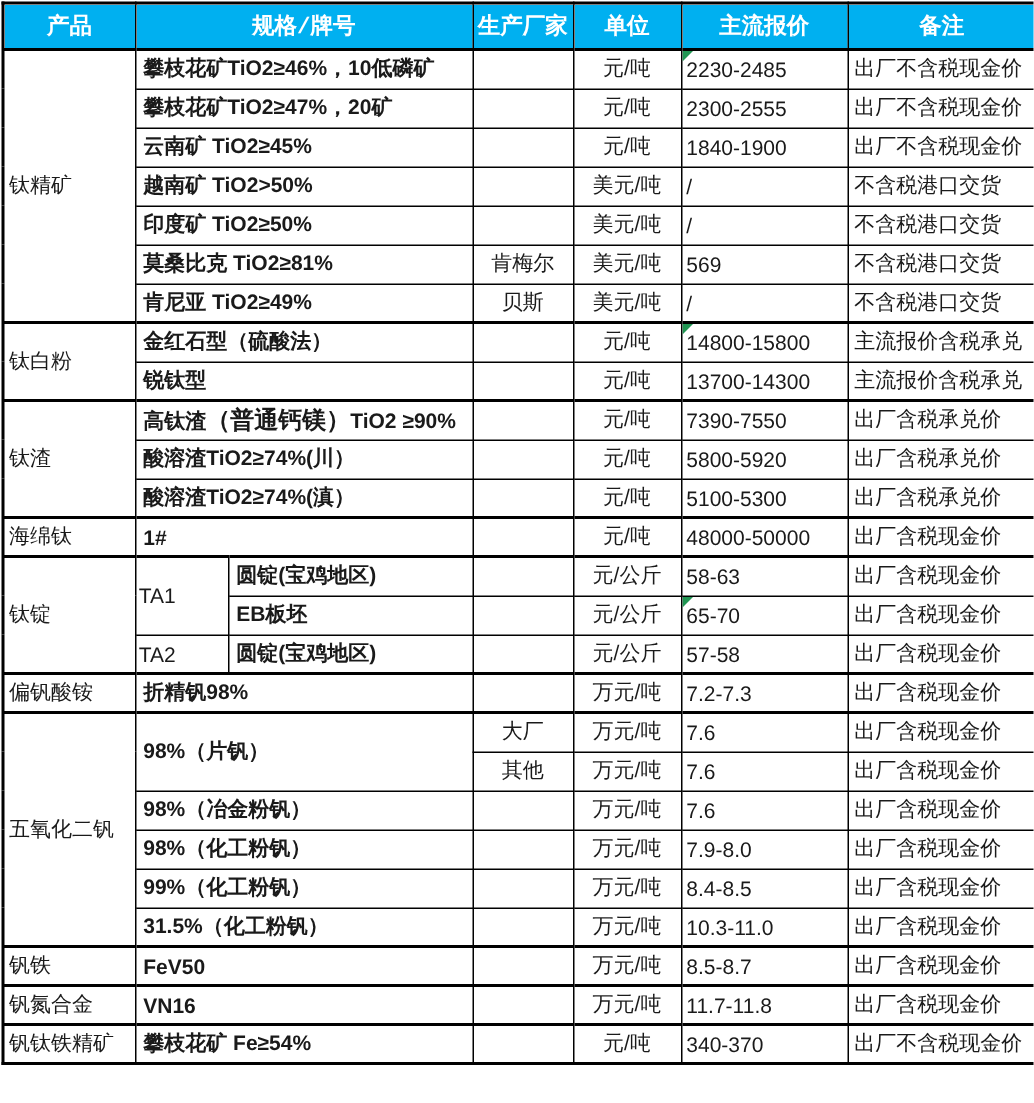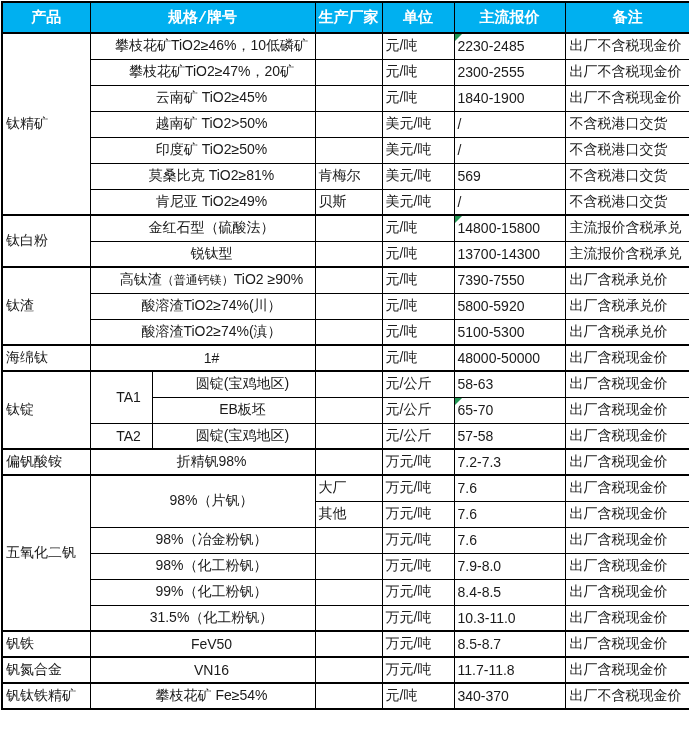--- a/index.html
+++ b/index.html
@@ -20,26 +20,26 @@
   }
   thead th{
     background:#00B0F0;color:#ffffff;
     font-weight:bold;font-size:15px;
     height:29px;text-align:center;font-family:Liberation Mono, monospace;
   }
   tbody tr{height:26px;}
   tbody td{font-size:14px;}
   tr.g > td{border-top:2px solid #000;}
   .prod{}
-  .spec{text-align:center;padding-left:21px;}
-  .grade{text-align:center;padding-left:18px;}
-  .ctr{}
+  .spec{text-align:left;padding-left:5px;font-weight:bold;}
+  .grade{text-align:left;padding-left:2px;}
+  .ctr{text-align:center;}
   .price{text-align:left;position:relative;}
   .remark{text-align:left;padding-left:4px;}
-  .small-paren{font-size:12px;}
+  .small-paren{font-size:16px;}
   .flag{
     position:absolute;top:0;left:0;width:0;height:0;
     border-top:7px solid #219653;
     border-right:7px solid transparent;
   }
 </style>
 </head>
 <body>
 
 <table>

